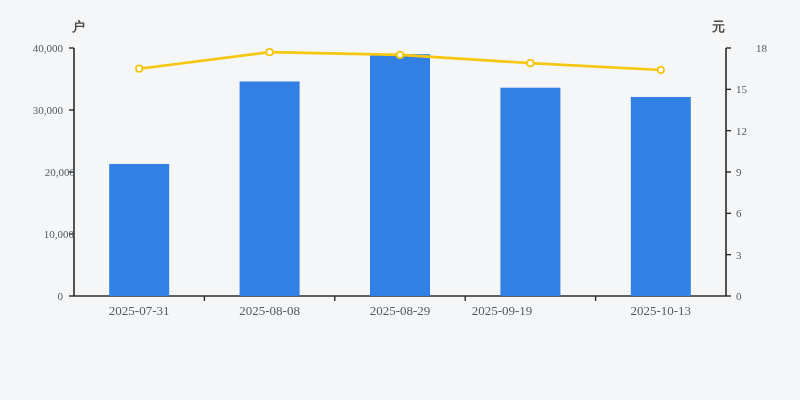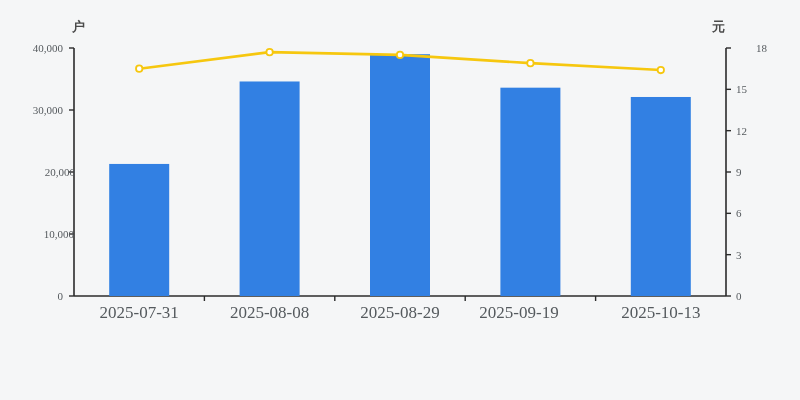--- a/index.html
+++ b/index.html
@@ -39,21 +39,21 @@
   .tick-label.left {
     text-align: right;
     transform: translateY(-50%);
   }
   .tick-label.right {
     text-align: left;
     transform: translateY(-50%);
   }
   .xtick-label {
     position: absolute;
-    font-size: 17px;
+    font-size: 13px;
     color: #555a5e;
     white-space: nowrap;
     transform: translateX(-50%);
     top: 303px;
     font-family: "Liberation Serif", serif;
   }
   svg.plot {
     position: absolute;
     left: 0;
     top: 0;
@@ -116,17 +116,17 @@
       <div class="tick-label right" style="left: 736px; top: 213.333px;">6</div>
       <div class="tick-label right" style="left: 736px; top: 172px;">9</div>
       <div class="tick-label right" style="left: 736px; top: 130.667px;">12</div>
       <div class="tick-label right" style="left: 736px; top: 89.3333px;">15</div>
       <div class="tick-label right" style="left: 736px; top: 48px; margin-left: 20px;">18</div>
     </div>
   <div id="x-ticks">
       <div class="xtick-label" style="left: 139.2px;">2025-07-31</div>
       <div class="xtick-label" style="left: 269.6px;">2025-08-08</div>
       <div class="xtick-label" style="left: 400px;">2025-08-29</div>
-      <div class="xtick-label" style="left: 519px;">2025-09-19</div>
+      <div class="xtick-label" style="left: 502px;">2025-09-19</div>
       <div class="xtick-label" style="left: 660.8px;">2025-10-13</div>
     </div>
 
 </div>
 
 </body></html>

